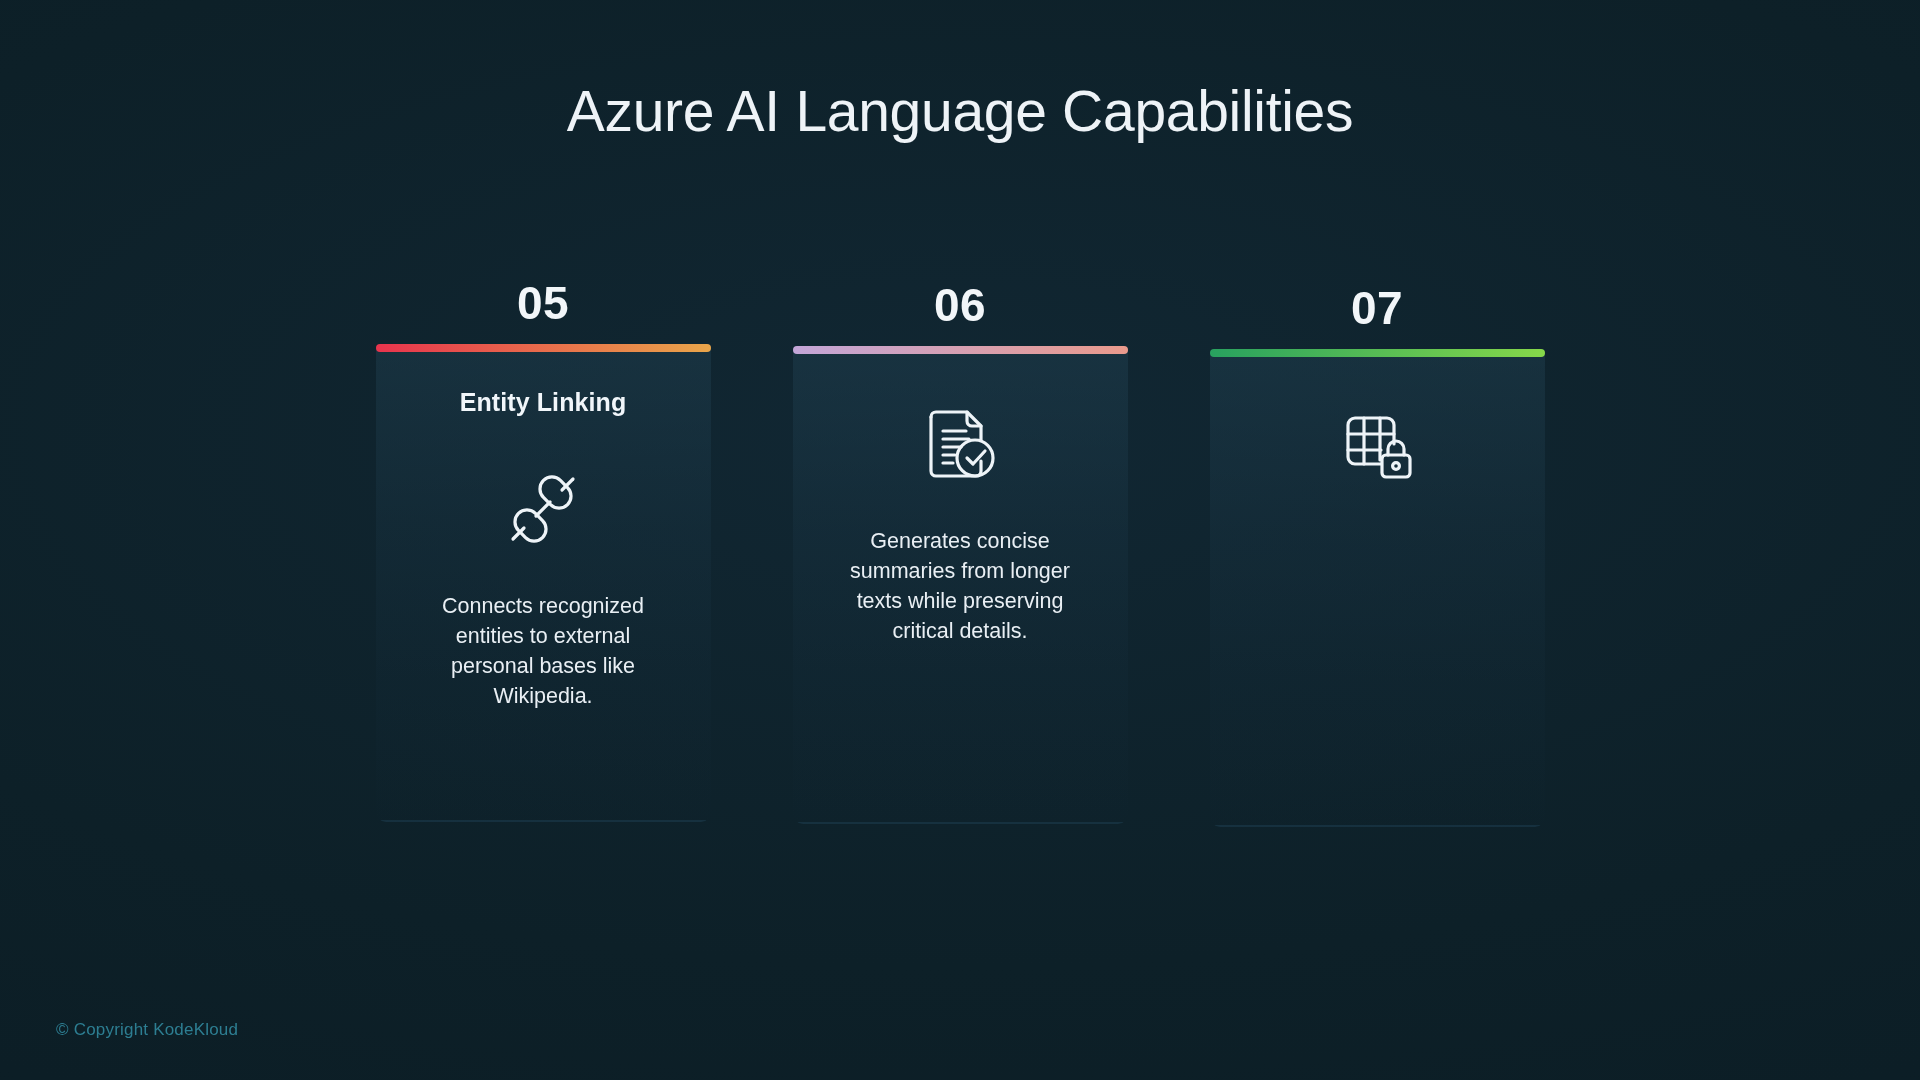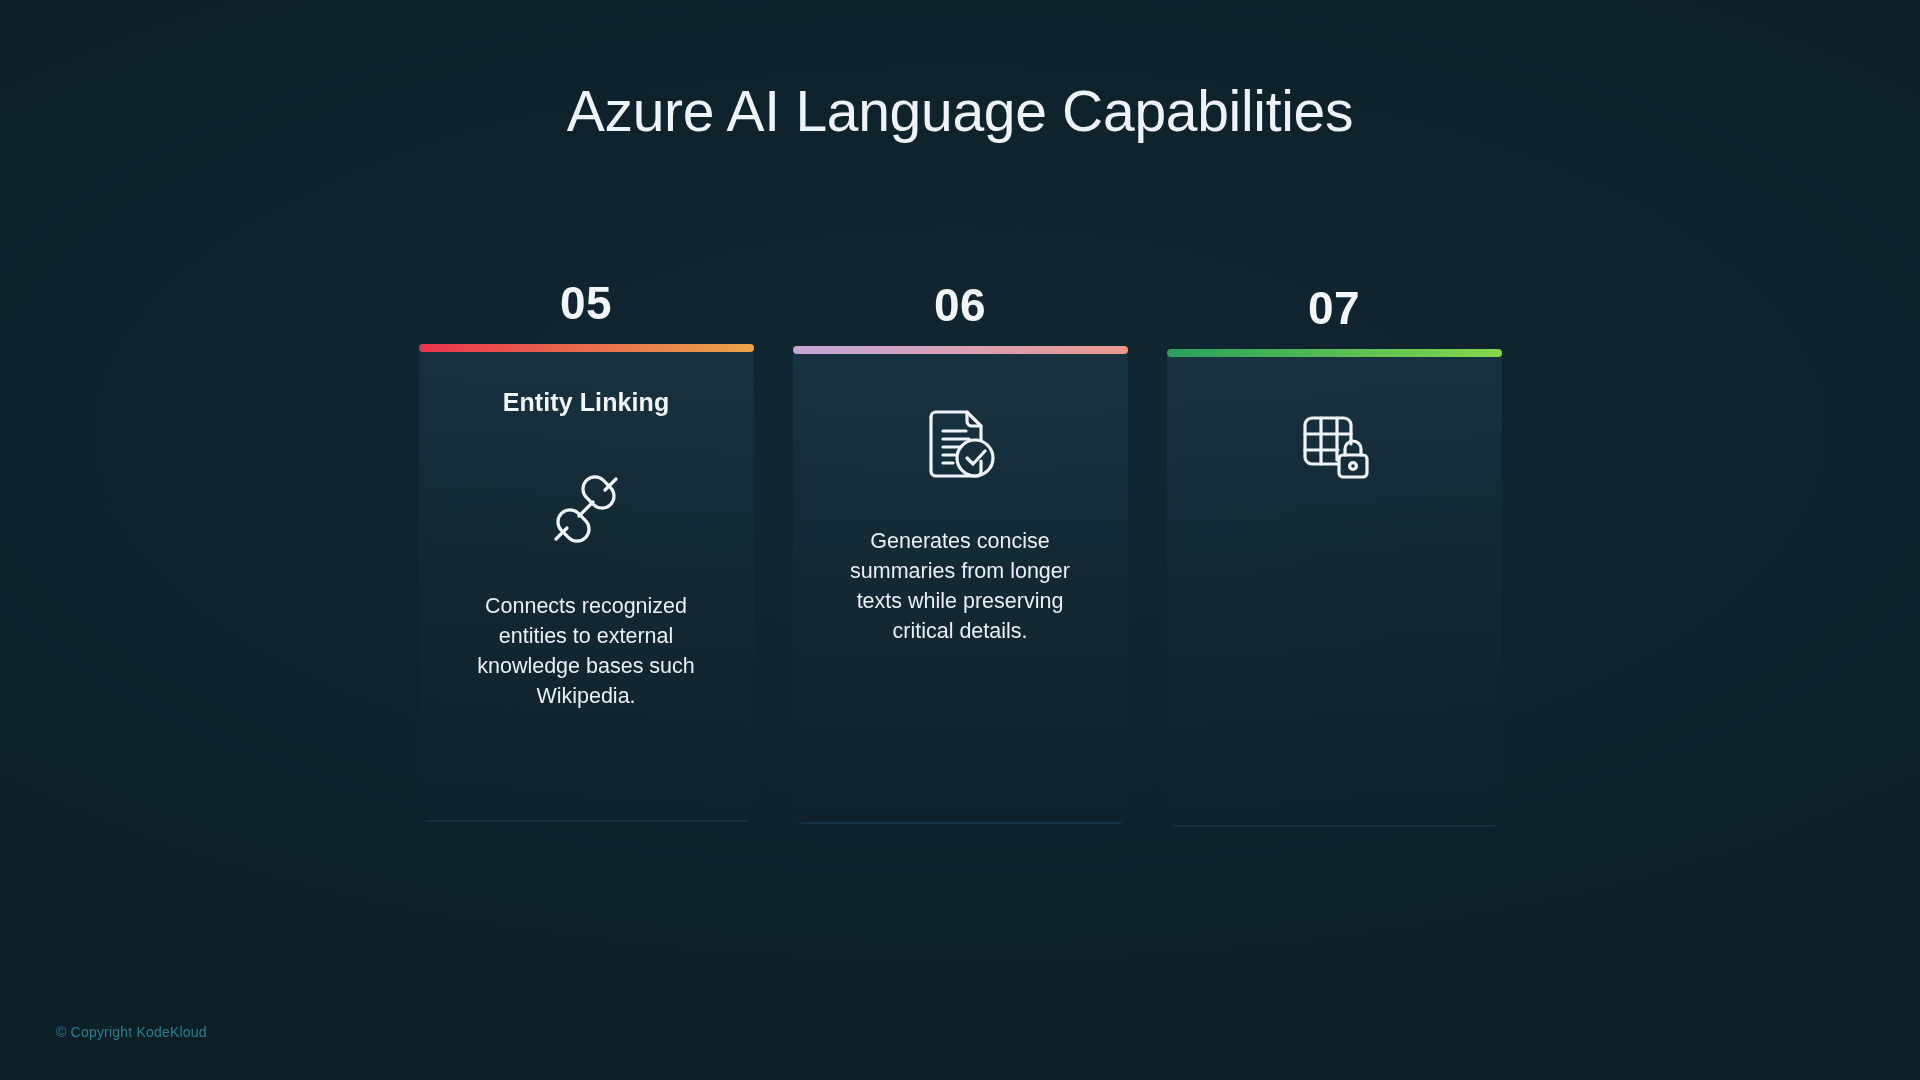--- a/index.html
+++ b/index.html
@@ -37,21 +37,21 @@
 
   .cards {
     position: absolute;
     top: 280px;
     left: 0;
     width: 1920px;
     height: 560px;
     display: flex;
     justify-content: center;
     align-items: flex-start;
-    gap: 39px;
+    gap: 82px;
   }
 
   .card-wrap {
     width: 335px;
     position: relative;
   }
 
   
   .card-wrap.s0 { margin-top: 0px; }
   .card-wrap.s1 { margin-top: 2px; }
@@ -122,21 +122,21 @@
     font-size: 21.5px;
     line-height: 30px;
     color: #e9eff4;
     font-weight: 400;
   }
 
   .footer {
     position: absolute;
     left: 56px;
     bottom: 40px;
-    font-size: 14px;
+    font-size: 17px;
     color: #2d7e92;
     letter-spacing: 0.2px;
   }
 </style>
 </head>
 <body style="background: rgb(13, 32, 40);">
 
 <div class="slide">
 
   <div class="page-title">Azure AI Language Capabilities</div>
@@ -150,21 +150,21 @@
         <div class="card-title">Entity Linking</div>
         <div class="card-icon">
           <svg width="78" height="78" viewBox="0 0 78 78" fill="none" stroke="#eef4f8" stroke-width="3.2" stroke-linecap="round" stroke-linejoin="round">
             <line x1="9" y1="69" x2="20" y2="58"></line>
             <line x1="58" y1="20" x2="69" y2="9"></line>
             <rect x="14.5" y="38.5" width="24" height="34" rx="12" transform="rotate(-45 26.5 55.5)"></rect>
             <rect x="39.5" y="5.5" width="24" height="34" rx="12" transform="rotate(-45 51.5 22.5)"></rect>
             <line x1="32" y1="46" x2="46" y2="32"></line>
           </svg>
         </div>
-        <div class="card-desc">Connects recognized entities to external knowledge bases such Wikipedia.</div>
+        <div class="card-desc">Connects recognized entities to external personal bases like Wikipedia.</div>
       </div>
     </div>
 
     <div class="card-wrap s1">
       <div class="card-number">06</div>
       <div class="accent-bar" id="bar1" style="background: linear-gradient(90deg, rgb(195, 166, 216) 0%, rgb(234, 154, 140) 100%);"></div>
       <div class="card-body">
         <div class="card-icon">
           <svg width="78" height="78" viewBox="0 0 78 78" fill="none" stroke="#eef4f8" stroke-width="3.2" stroke-linecap="round" stroke-linejoin="round">
             <path d="M10 12 a5 5 0 0 1 5-5 h31 l14 14 v14"></path>

